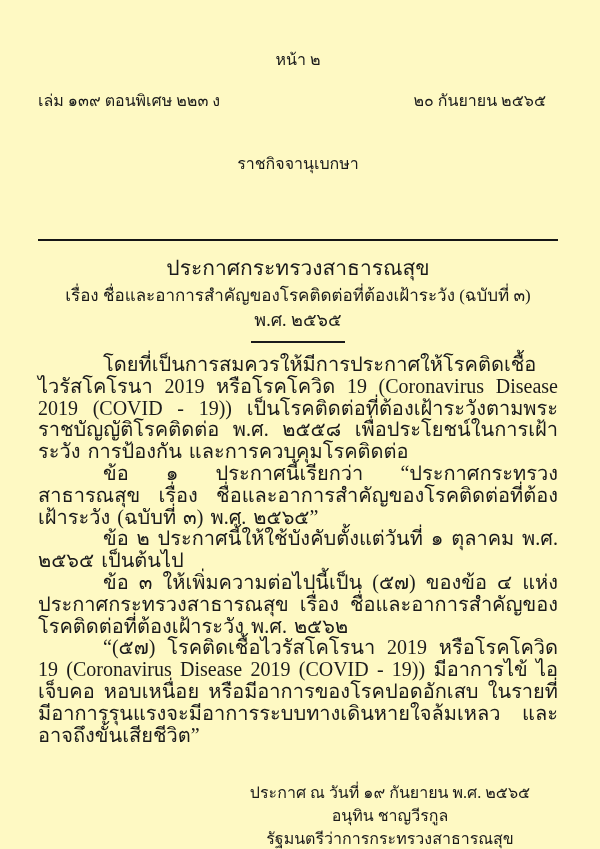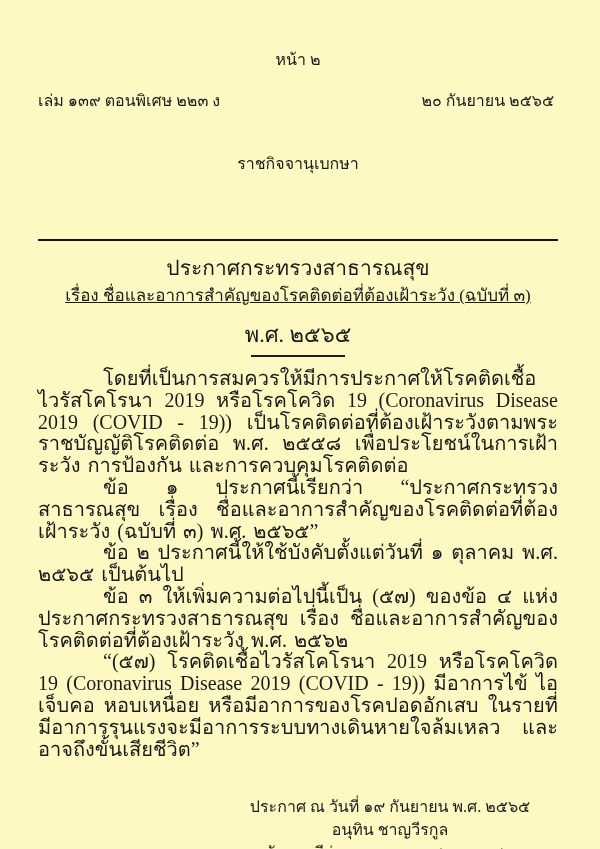--- a/index.html
+++ b/index.html
@@ -24,31 +24,31 @@
   }
   .masthead {
     position: relative;
     margin-top: 20px;
     font-size: 16px;
     line-height: 21px;
     white-space: pre;
   }
   .mh-left  { position: absolute; left: 0; top: 0; }
   .mh-center{ display: block; text-align: center; }
-  .mh-right { position: absolute; right: 4px; top: 0; }
+  .mh-right { position: absolute; right: 12px; top: 0; }
   .header-rule {
     margin-top: 2px;
     border-bottom: 2px solid #161616;
     height: 0;
   }
   
   .title-block { margin-top: 13px; text-align: center; }
   .doc-title   { font-size: 21px; line-height: 28px; white-space: pre; }
-  .doc-subject { font-size: 17px; line-height: 25px; margin-top: 1px; white-space: pre; text-decoration: underline; }
-  .doc-year    { font-size: 22px; line-height: 23px; margin-top: 15px; white-space: pre; }
+  .doc-subject { font-size: 17px; line-height: 25px; margin-top: 1px; white-space: pre; }
+  .doc-year    { font-size: 18px; line-height: 23px; margin-top: 1px; white-space: pre; }
   .title-divider {
     width: 94px;
     height: 0;
     border-top: 2px solid #1b1b1b;
     margin: 9px auto 0 auto;
   }
   
   .body-block { margin-top: 11px; }
   .body-block p {
     margin: 0;

